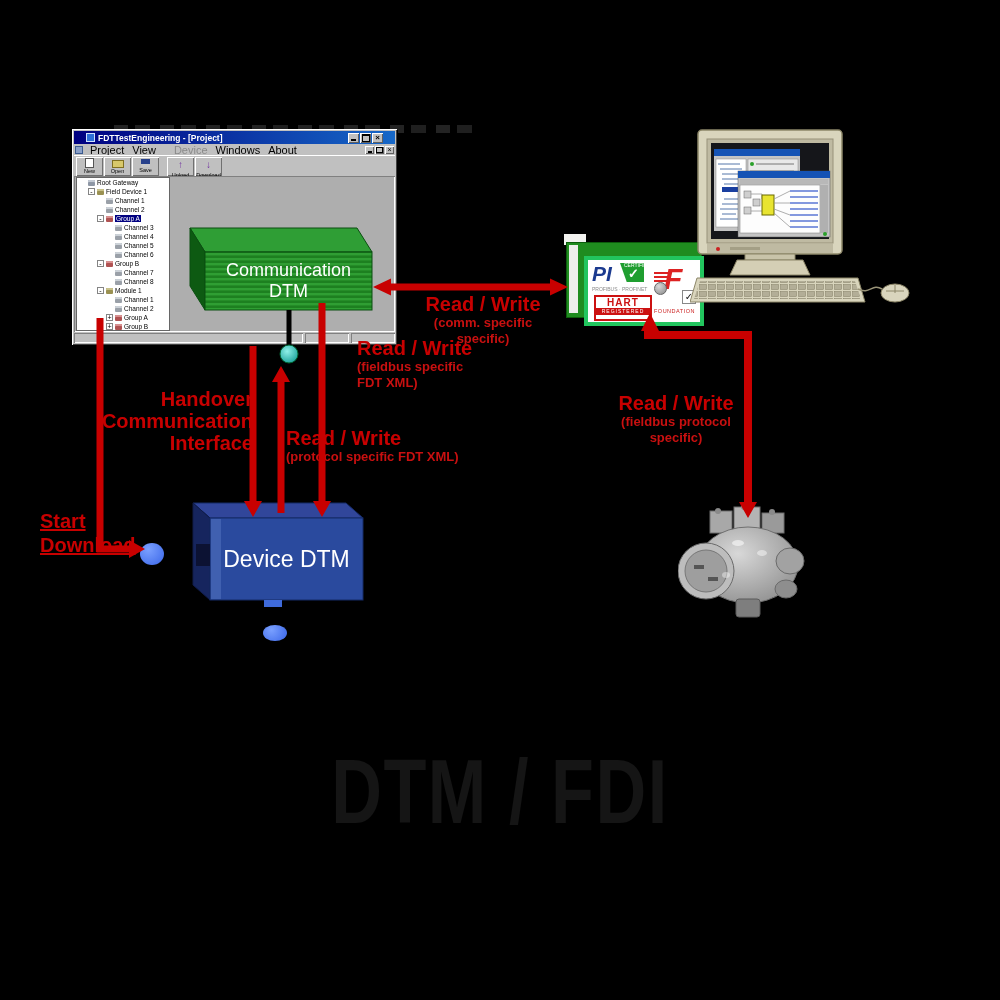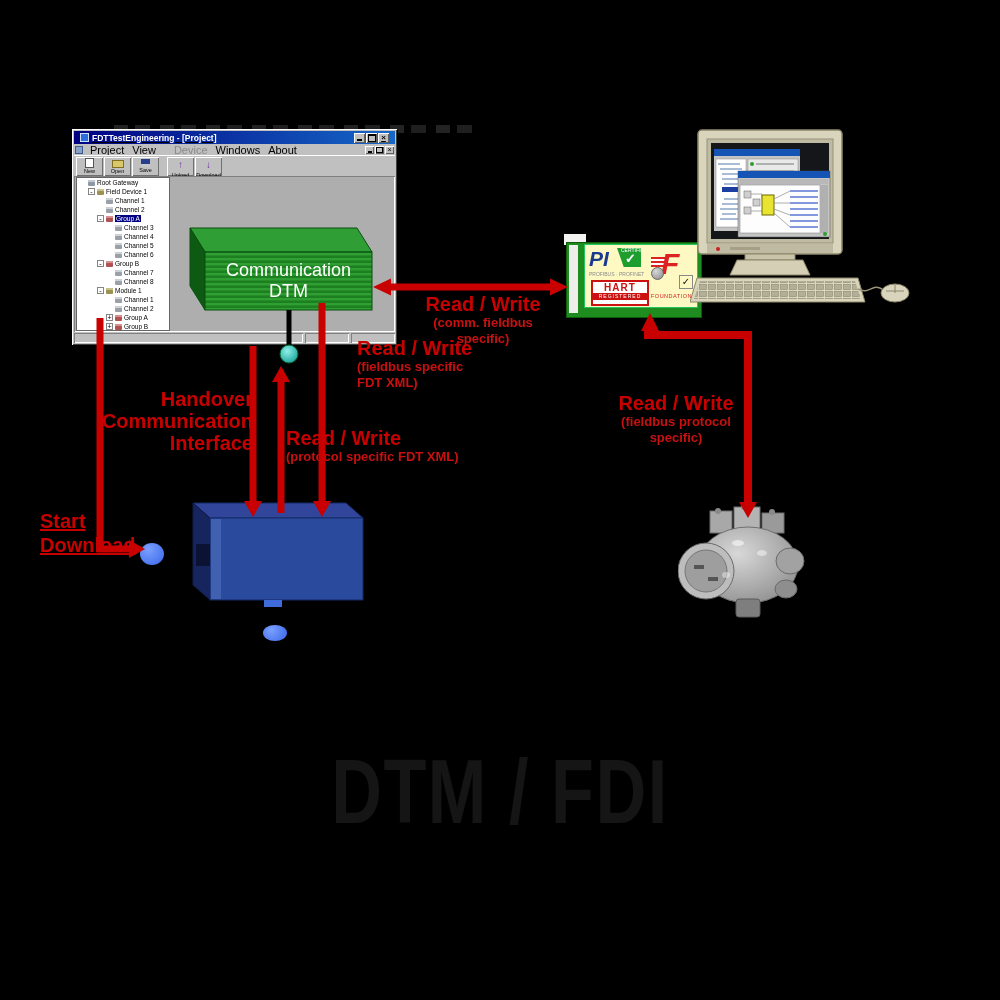--- a/index.html
+++ b/index.html
@@ -8,21 +8,21 @@
   .abs{position:absolute;}
 
   
   .clip-strip{position:absolute;left:114px;top:125px;width:364px;height:8px;
     background:repeating-linear-gradient(90deg,#232323 0 14px,#000 14px 21px,#1f1f1f 21px 36px,#000 36px 46px);}
 
   
   .win{position:absolute;left:72px;top:129px;width:325px;height:216px;background:#c0c0c0;
        box-shadow:inset 1px 1px 0 #ffffff, inset -1px -1px 0 #404040, 1px 1px 0 #000;}
   .titlebar{position:absolute;left:2px;top:2px;right:2px;height:13px;
-       background:linear-gradient(90deg,#000080,#1668c8);display:flex;align-items:center;gap:3px;padding:0 6px;text-decoration:underline;}
+       background:linear-gradient(90deg,#000080,#1668c8);display:flex;align-items:center;gap:3px;padding:0 12px;}
   .win-ico{width:9px;height:9px;background:#2d6fd8;box-shadow:inset 0 0 0 1px #cfe0ff;flex:none;}
   .win-title{color:#fff;font-size:8.5px;font-weight:bold;white-space:nowrap;overflow:hidden;flex:1;}
   .win-btns{display:flex;gap:1px;}
   .wbtn{width:11px;height:10px;background:#c0c0c0;box-shadow:inset 1px 1px 0 #fff,inset -1px -1px 0 #606060;
         display:flex;align-items:center;justify-content:center;}
   .wbtn.min::after{content:"";width:5px;height:2px;background:#000;margin-top:5px;}
   .wbtn.max::after{content:"";width:6px;height:5px;border:1px solid #000;border-top-width:2px;}
   .wbtn.cls::after{content:"×";font-size:8px;line-height:1;font-weight:bold;}
   .menubar{position:absolute;left:2px;top:15px;right:2px;height:11px;display:flex;align-items:center;background:#c0c0c0;}
   .mdi-ico{width:8px;height:8px;background:#8aa0c8;box-shadow:inset 0 0 0 1px #3a5a90;margin:0 3px 0 1px;flex:none;}
@@ -86,21 +86,21 @@
   .lbl-rw-req{left:286px;top:427px;width:185px;text-align:left;}
   .lbl-rw-fb{left:605px;top:392px;width:142px;text-align:center;}
   .lbl-start{left:40px;top:509px;width:110px;text-align:left;}
   .lbl-start .t{line-height:24px;text-decoration:underline;}
 
   
   .card{position:absolute;left:564px;top:232px;width:140px;height:88px;z-index:12;}
   .card-body{position:absolute;left:2px;top:10px;right:2px;bottom:2px;background:#1f8c1f;border:1px solid #0c5c0c;}
   .card-notch{position:absolute;left:0;top:2px;width:22px;height:11px;background:#f2f2f0;}
   .card-stripe{position:absolute;left:5px;top:13px;width:9px;height:68px;background:#eeeeec;}
-  .card-panel{position:absolute;left:20px;top:12px;width:112px;height:62px;background:#fef9c3;border:1px solid #22c55e;}
+  .card-panel{position:absolute;left:20px;top:24px;width:112px;height:62px;background:#ffffff;border:4px solid #22c55e;}
   .pi-logo{position:absolute;left:4px;top:2px;width:58px;height:30px;}
   .pi-text{position:absolute;left:0;top:1px;font-size:21px;font-weight:bold;font-style:italic;
            color:#1b3a8f;line-height:22px;}
   .pi-check{position:absolute;left:28px;top:1px;width:24px;height:19px;background:#1f9e30;
            clip-path:polygon(0 0,100% 0,100% 100%,28% 100%);color:#fff;}
   .pi-banner{position:absolute;left:4px;top:0;font-size:5px;line-height:5px;color:#fff;}
   .pi-tick{position:absolute;left:8px;top:4px;font-size:13px;line-height:13px;color:#fff;font-weight:bold;}
   .pi-sub{position:absolute;left:0;top:24px;font-size:5px;color:#8a8a8a;white-space:nowrap;}
   .hart-logo{position:absolute;left:6px;top:35px;width:54px;height:22px;border:2px solid #cc1111;background:#fff;}
   .hart-text{font-size:10px;font-weight:bold;color:#cc1111;text-align:center;letter-spacing:1px;line-height:11px;}
@@ -297,20 +297,23 @@
   </div>
 
   <svg class="abs z12" style="left:178px;top:495px" width="210" height="120">
     <polygon points="32,23 185,23 168,8 15,8" fill="#31469a" stroke="#142a66" stroke-width="1"></polygon>
     <polygon points="15,8 32,23 32,105 15,90" fill="#16255e" stroke="#101c48" stroke-width="1"></polygon>
     <rect x="32" y="23" width="153" height="82" fill="#2a4a9e" stroke="#142a66" stroke-width="1"></rect>
     <rect x="33" y="24" width="10" height="80" fill="#4060b0"></rect>
     <rect x="18" y="49" width="14" height="22" fill="#0c1233"></rect>
     <rect x="86" y="105" width="18" height="7" fill="#3f6bdb"></rect>
   </svg>
+  <div class="nodetext devtext abs z14">
+    <div>Device DTM</div>
+  </div>
 
   <div class="dot left"></div>
   <div class="dot bottom"></div>
 
   <div class="card">
     <div class="card-notch"></div>
     <div class="card-body"></div>
     <div class="card-stripe"></div>
     <div class="card-panel">
       <div class="pi-logo">
@@ -430,21 +433,21 @@
     <rect x="16" y="62" width="10" height="4" fill="#555"></rect>
     <rect x="30" y="74" width="10" height="4" fill="#555"></rect>
     <rect x="58" y="96" width="24" height="18" rx="3" fill="#7e7e7e" stroke="#5a5a5a"></rect>
     <ellipse cx="60" cy="40" rx="6" ry="3" fill="#fff" opacity="0.55"></ellipse>
     <ellipse cx="84" cy="50" rx="5" ry="3" fill="#fff" opacity="0.45"></ellipse>
     <ellipse cx="48" cy="72" rx="4" ry="3" fill="#fff" opacity="0.4"></ellipse>
   </svg>
 
   <div class="rlabel lbl-rw-hw">
     <div class="t">Read / Write</div>
-    <div class="s">(comm. fieldbus</div>
+    <div class="s">(comm. specific</div>
     <div class="s">specific)</div>
   </div>
   <div class="rlabel lbl-rw-resp">
     <div class="t">Read / Write</div>
     <div class="s">(fieldbus specific</div>
     <div class="s">FDT XML)</div>
   </div>
   <div class="rlabel lbl-handover">
     <div class="t">Handover</div>
     <div class="t">Communication</div>

